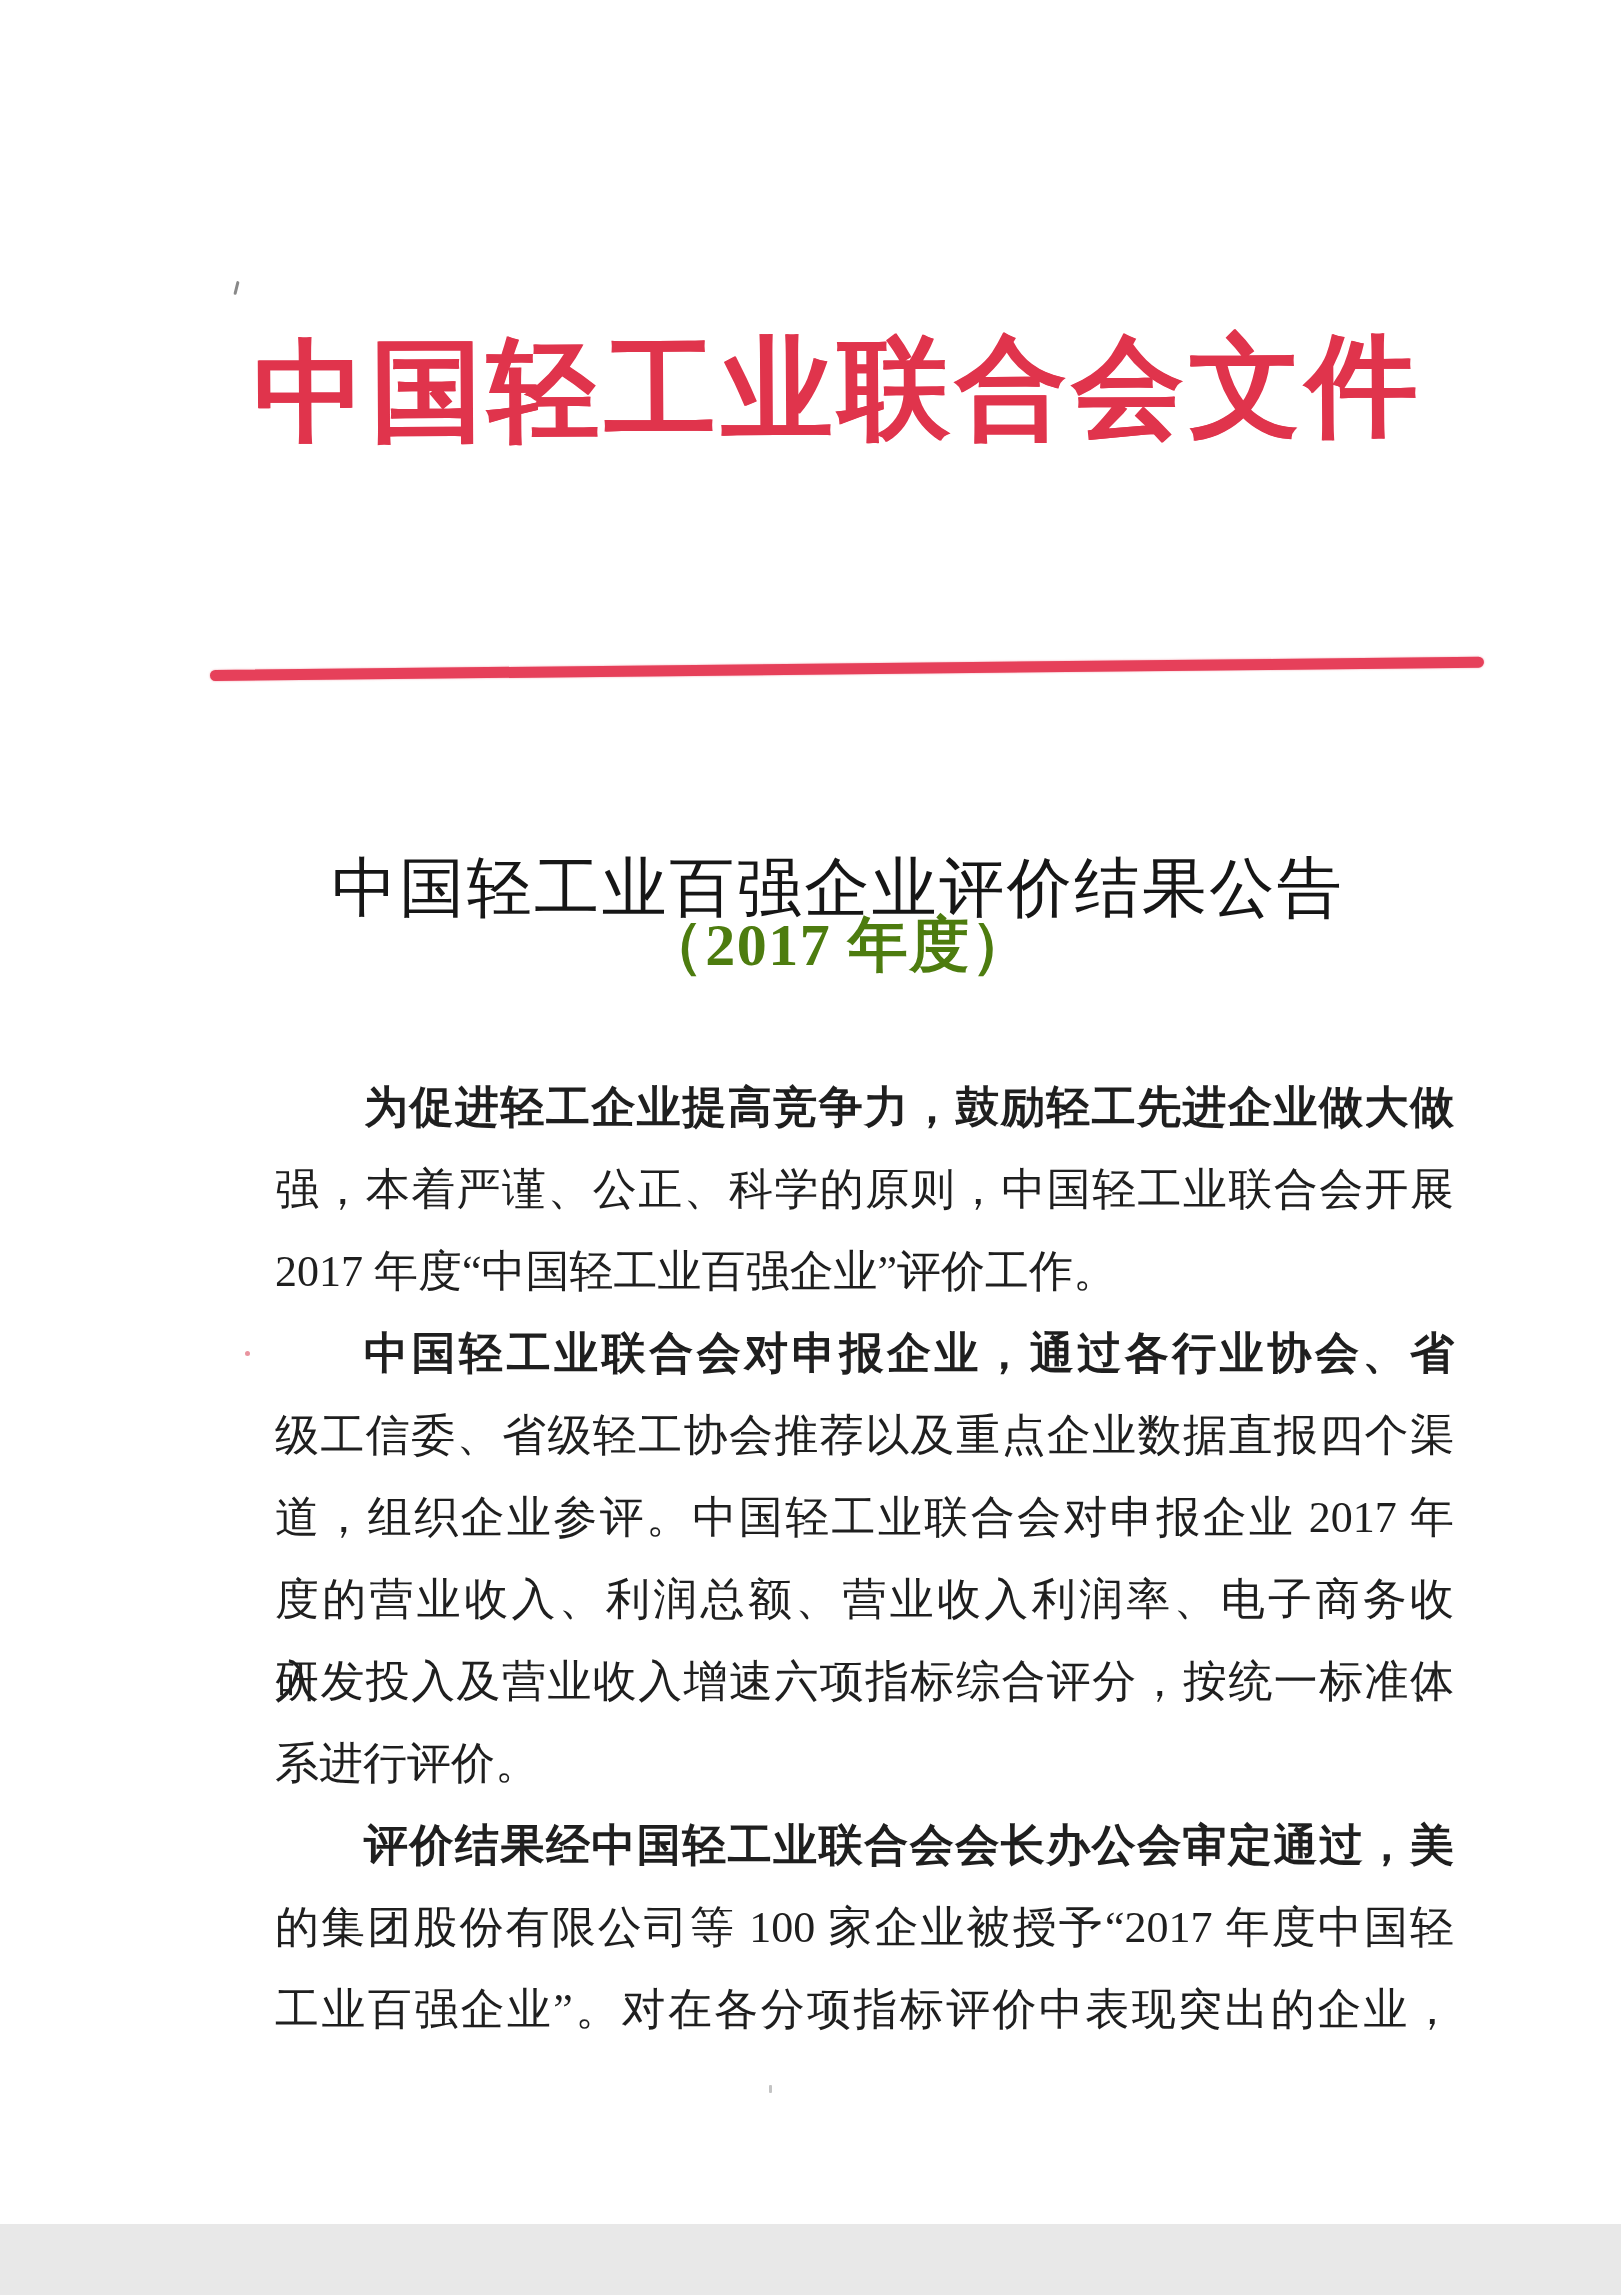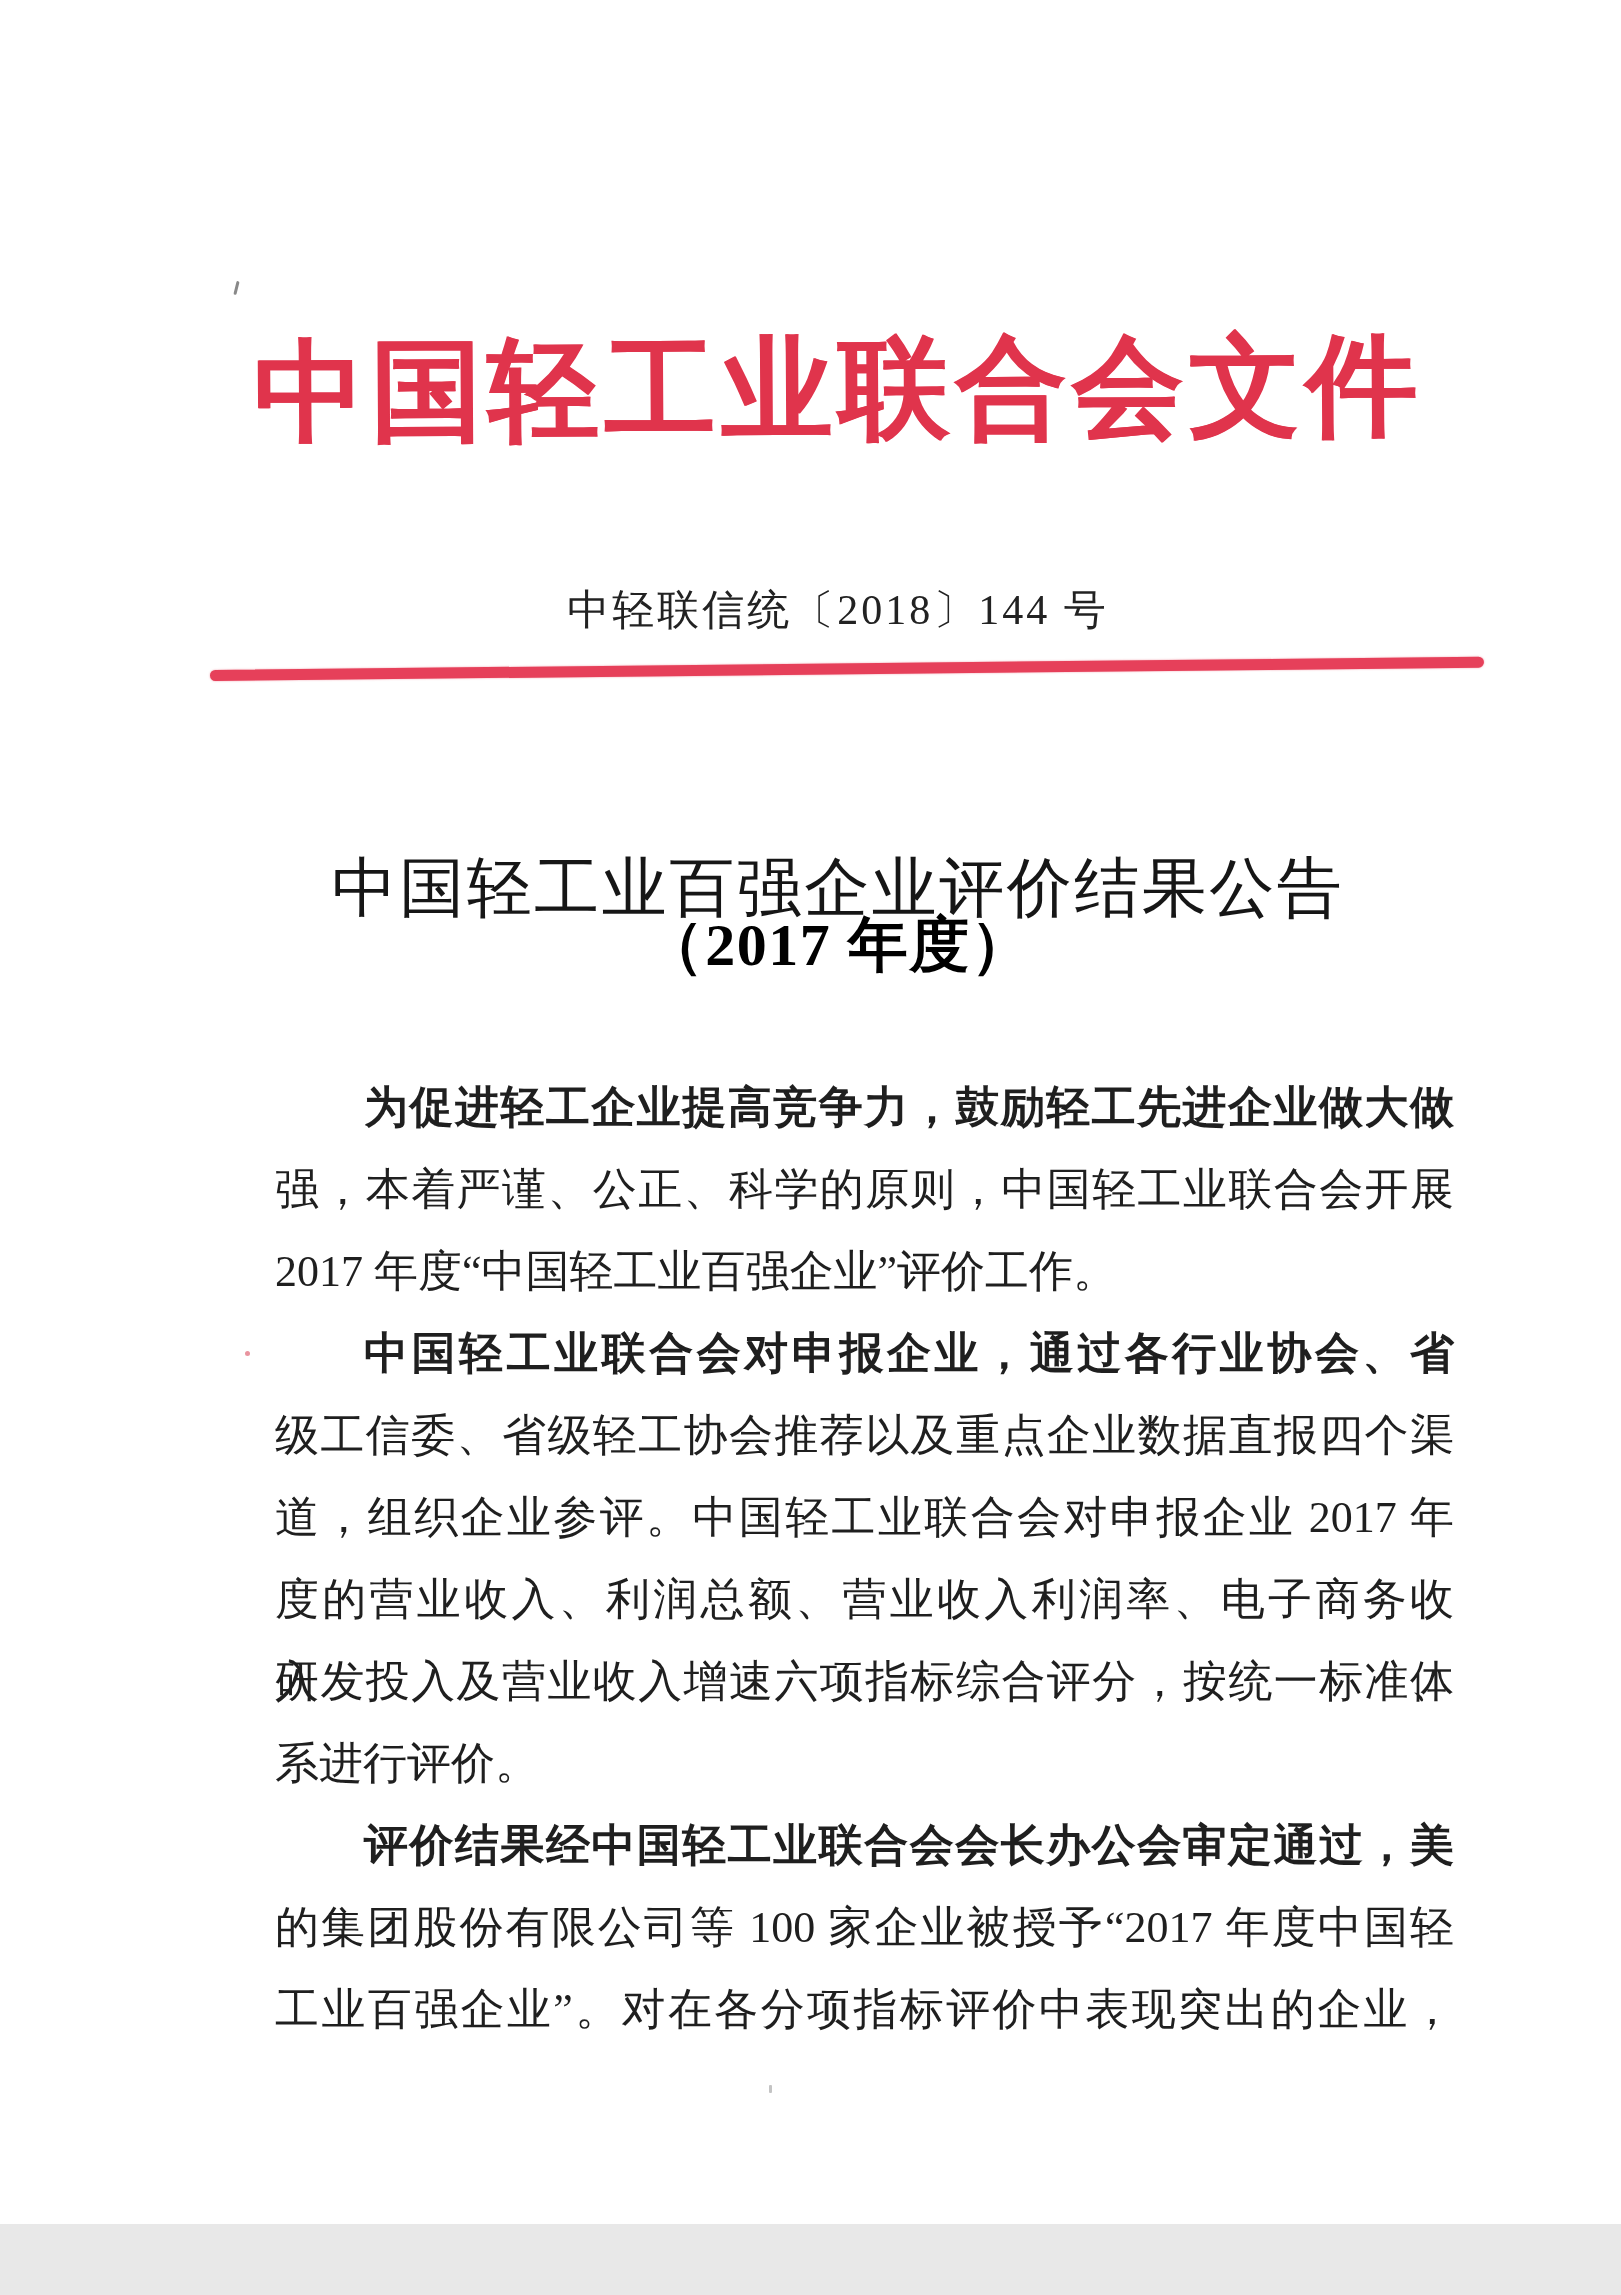--- a/index.html
+++ b/index.html
@@ -60,21 +60,21 @@
     font-weight:400;
     letter-spacing:2.5px;
     color:#161616;
     margin-top:28px;
   }
   .doc-subtitle{
     top:915px;
     font-size:60px;
     font-weight:700;
     letter-spacing:1.5px;
-    color:#000000;
+    color:#4d7c0f;
   }
   .body-block{
     position:absolute;
     left:275px;
     top:1067px;
     width:1179px;
     font-size:44px;
     line-height:82px;
     color:var(--ink);
   }
@@ -96,21 +96,20 @@
     background:#c4c4c4; opacity:.75;
   }
 </style>
 </head>
 <body>
 
 <div class="sheet">
 
   <div class="centered shift org-title">中国轻工业联合会文件</div>
 
-  <div class="centered shift doc-number">中轻联信统〔2018〕144 号</div>
 
   <div class="red-rule"></div>
 
   <div class="centered shift doc-title">中国轻工业百强企业评价结果公告</div>
 
   <div class="centered shift doc-subtitle">（2017 年度）</div>
 
   <div class="body-block">
     <div class="line first">为促进轻工企业提高竞争力，鼓励轻工先进企业做大做</div>
     <div class="line">强，本着严谨、公正、科学的原则，中国轻工业联合会开展</div>

